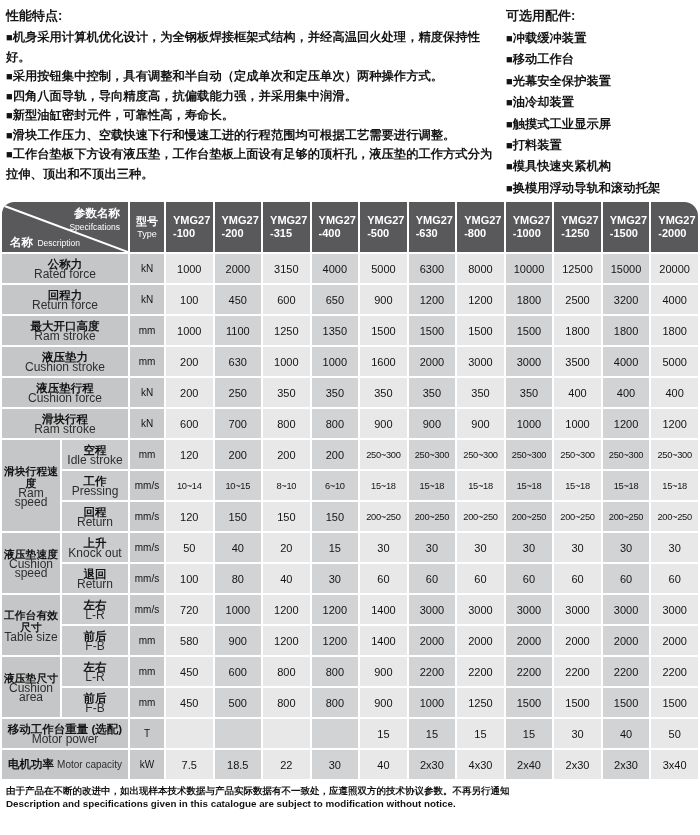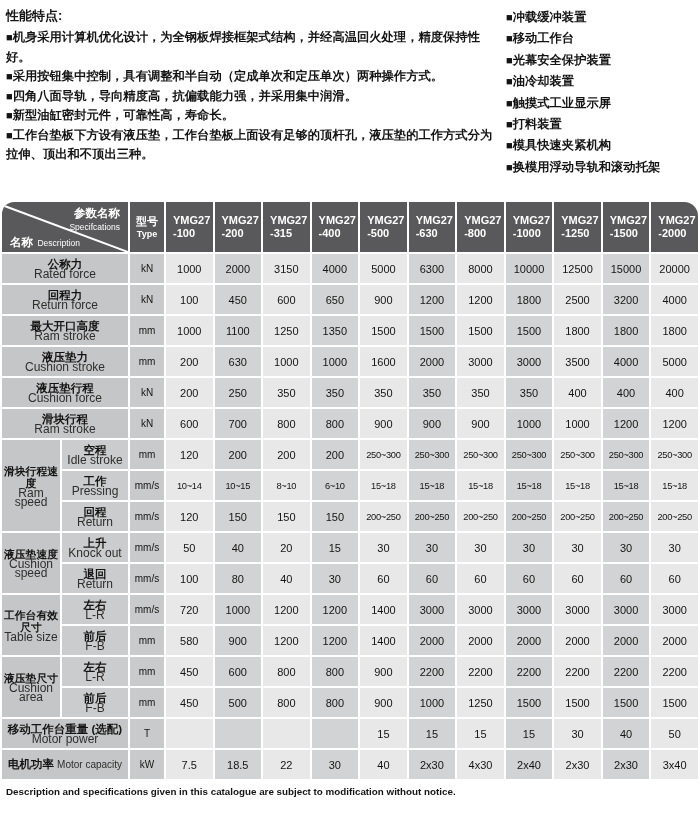--- a/index.html
+++ b/index.html
@@ -18,21 +18,21 @@
   table { width:700px; table-layout:fixed; border-collapse:separate; border-spacing:2px;
     margin-top:0px; }
   th,td { text-align:center; vertical-align:middle; overflow:hidden; }
   thead th { background:#59595b; color:#fff; height:50px; font-weight:bold; }
   th.corner { position:relative; border-top-left-radius:12px; text-align:left;padding-left:25px; }
   th.corner .diag { position:absolute; left:0; top:0; width:100%; height:100%; }
   .c-top { position:absolute; top:4px; right:8px; text-align:right; line-height:11px; }
   .c-bot { position:absolute; bottom:4px; left:8px; line-height:10px; }
   .corner .zh { font-size:11.5px; } .corner .en { font-size:8.5px; font-weight:normal; }
   th.typeh { font-size:11px; line-height:12px; }
-  th.typeh .en { font-size:9px; font-weight:bold; }
+  th.typeh .en { font-size:9px; font-weight:normal; }
   th.model { font-size:11px; line-height:13px; text-align:left; padding-left:7px; }
   th.model.last { border-top-right-radius:14px; }
   tbody td { height:29px; }
   td.group { background:#c5c6c7; }
   td.name  { background:#c5c6c7; }
   td.sub   { background:#cbcccd; }
   td.unit  { background:#c9cacb; font-size:10px; }
   .zh-lab { font-size:11.5px; font-weight:bold; line-height:12px; }
   .en-lab { font-size:12px; color:#2e2e2e; line-height:9px; }
   td.group .zh-lab { font-size:10.8px; }
@@ -49,24 +49,26 @@
 <body>
 
 <div class="top">
   <div class="features">
     <div class="sec-title">性能特点:</div>
     <ul>
         <li>机身采用计算机优化设计，为全钢板焊接框架式结构，并经高温回火处理，精度保持性好。</li>
         <li>采用按钮集中控制，具有调整和半自动（定成单次和定压单次）两种操作方式。</li>
         <li>四角八面导轨，导向精度高，抗偏载能力强，并采用集中润滑。</li>
         <li>新型油缸密封元件，可靠性高，寿命长。</li>
+        <li>滑块工作压力、空载快速下行和慢速工进的行程范围均可根据工艺需要进行调整。</li>
         <li>工作台垫板下方设有液压垫，工作台垫板上面设有足够的顶杆孔，液压垫的工作方式分为拉伸、顶出和不顶出三种。</li>
       </ul>
   </div>
   <div class="accessories">
+    <div class="sec-title">可选用配件:</div>
     <ul>
         <li>冲载缓冲装置</li>
         <li>移动工作台</li>
         <li>光幕安全保护装置</li>
         <li>油冷却装置</li>
         <li>触摸式工业显示屏</li>
         <li>打料装置</li>
         <li>模具快速夹紧机构</li>
         <li>换模用浮动导轨和滚动托架</li>
       </ul>
@@ -421,14 +423,15 @@
         <td class="val cL">4x30</td>
         <td class="val cD">2x40</td>
         <td class="val cL">2x30</td>
         <td class="val cD">2x30</td>
         <td class="val cL">3x40</td>
       </tr>
     </tbody>
 </table>
 
 <div class="foot">
+  <div class="zh">由于产品在不断的改进中，如出现样本技术数据与产品实际数据有不一致处，应遵照双方的技术协议参数。不再另行通知</div>
   <div class="en">Description and specifications given in this catalogue are subject to modification without notice.</div>
 </div>
 
 </body></html>

